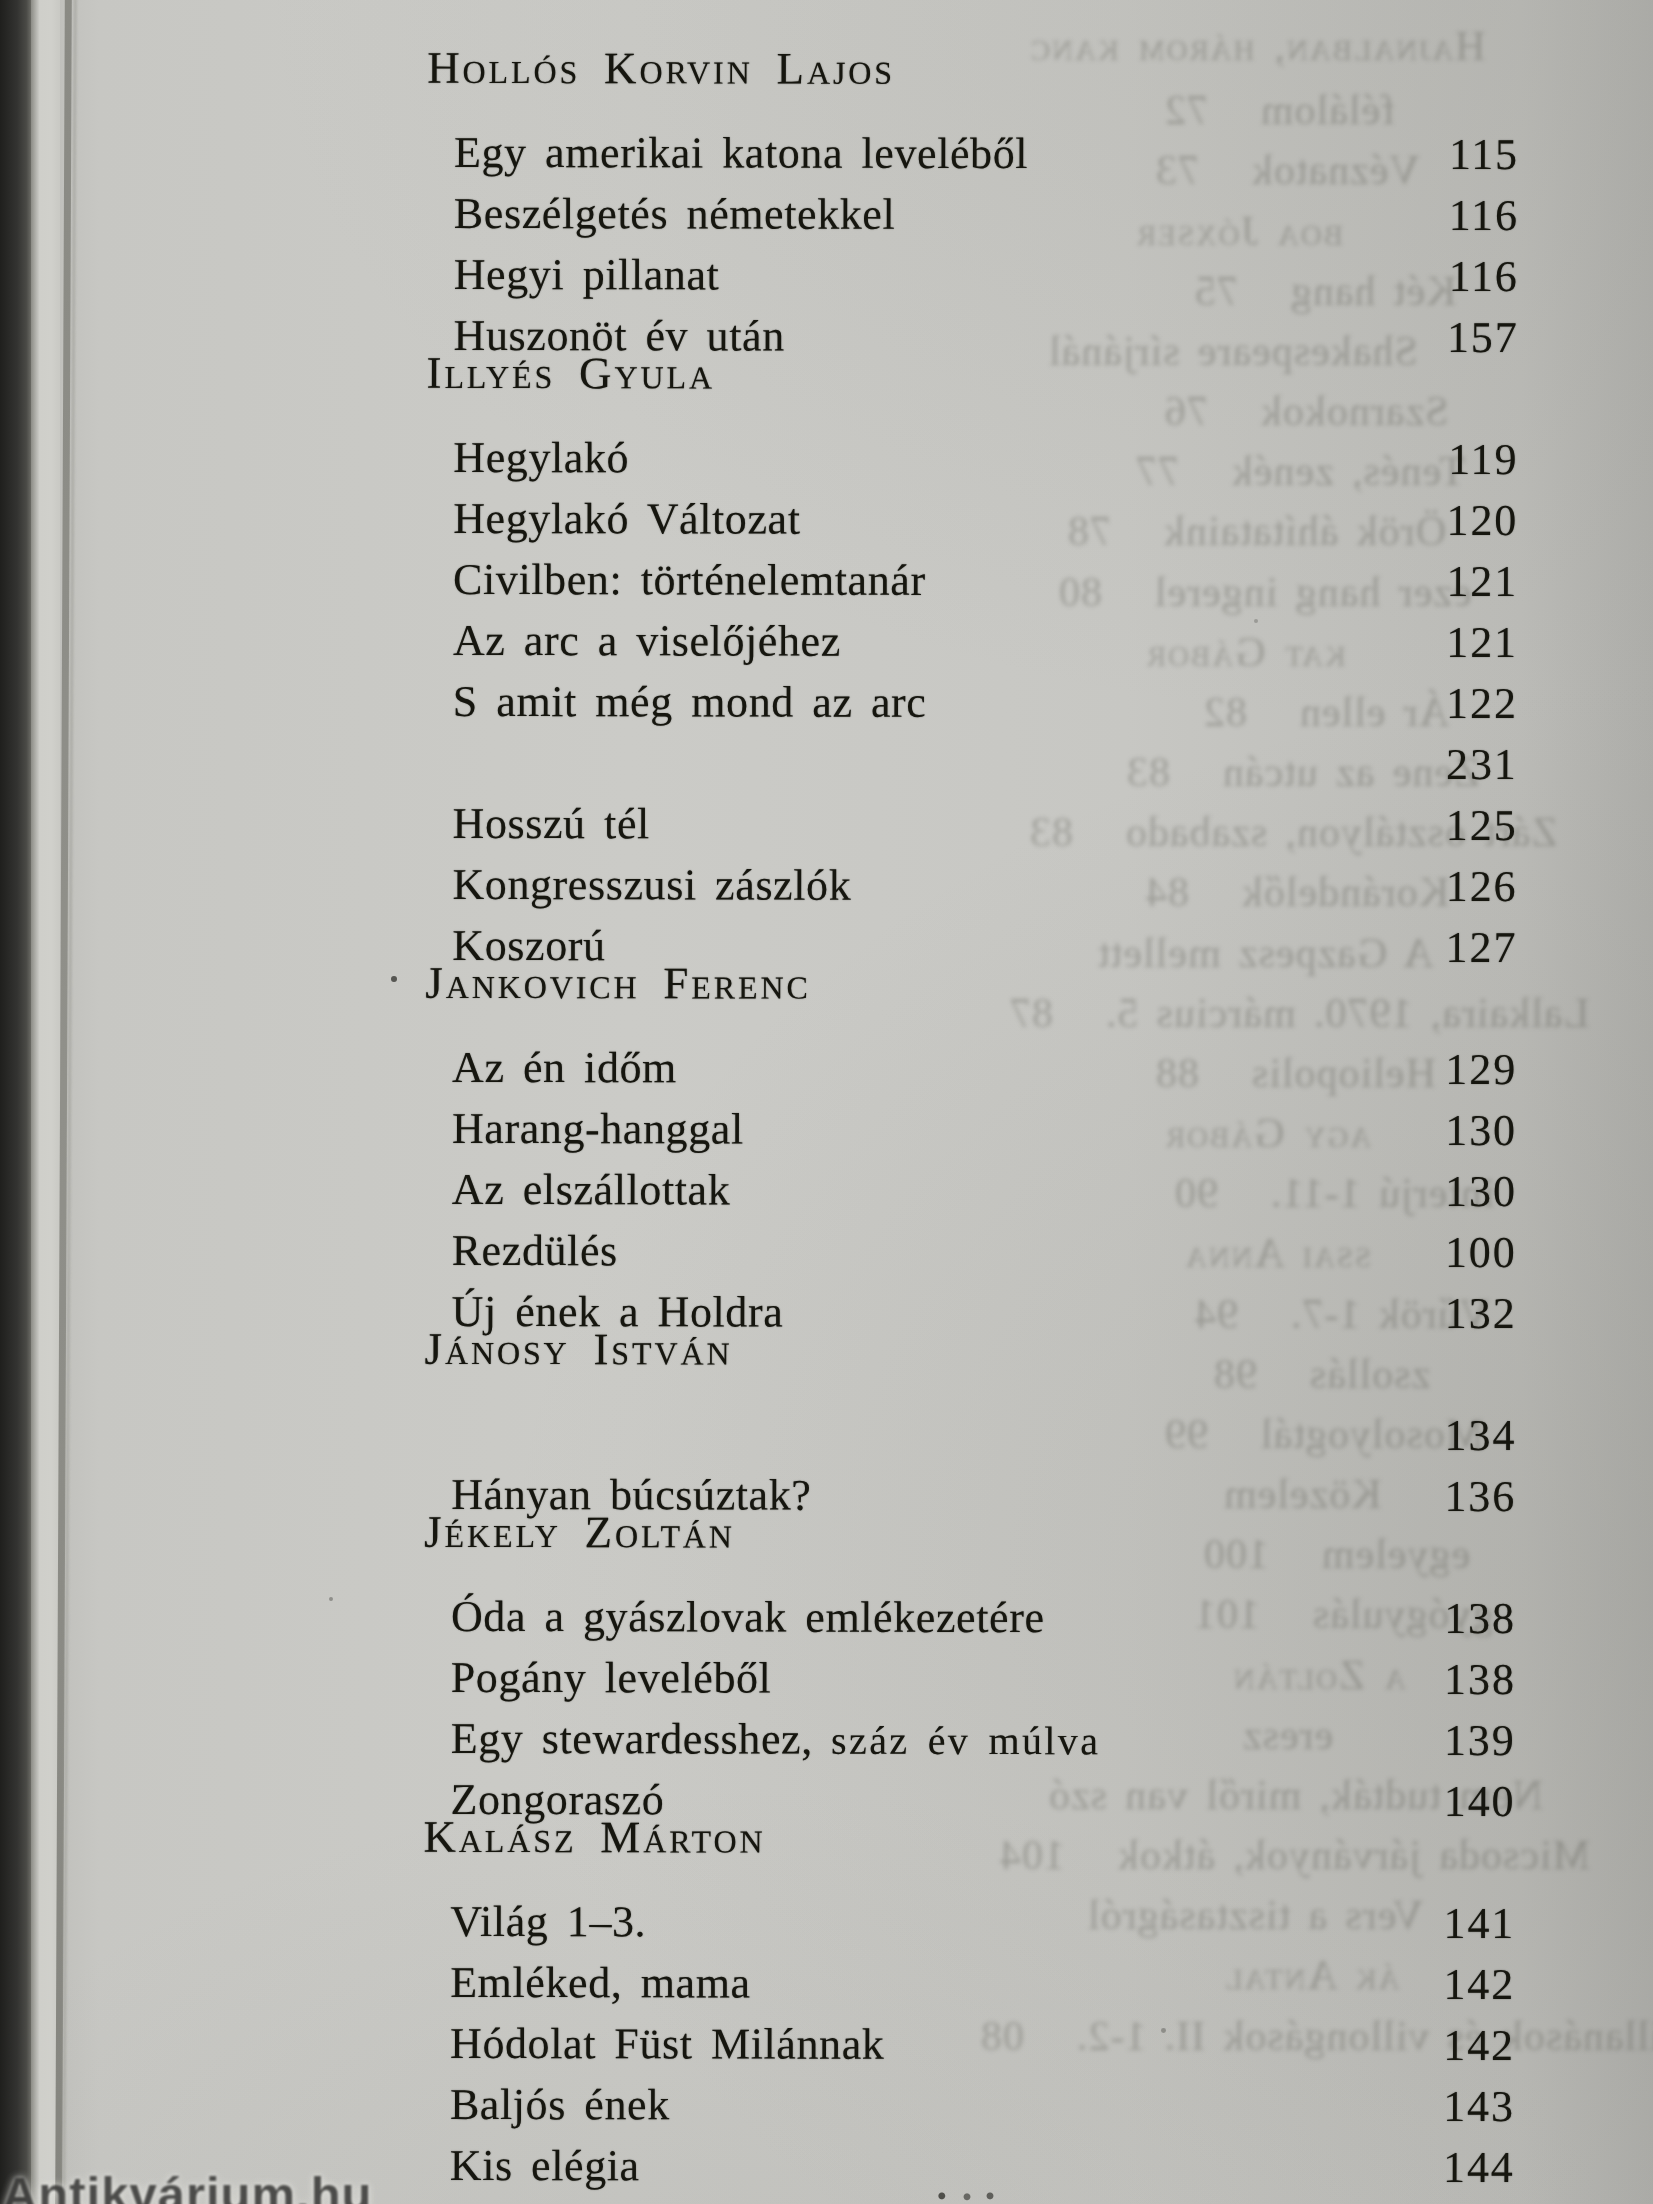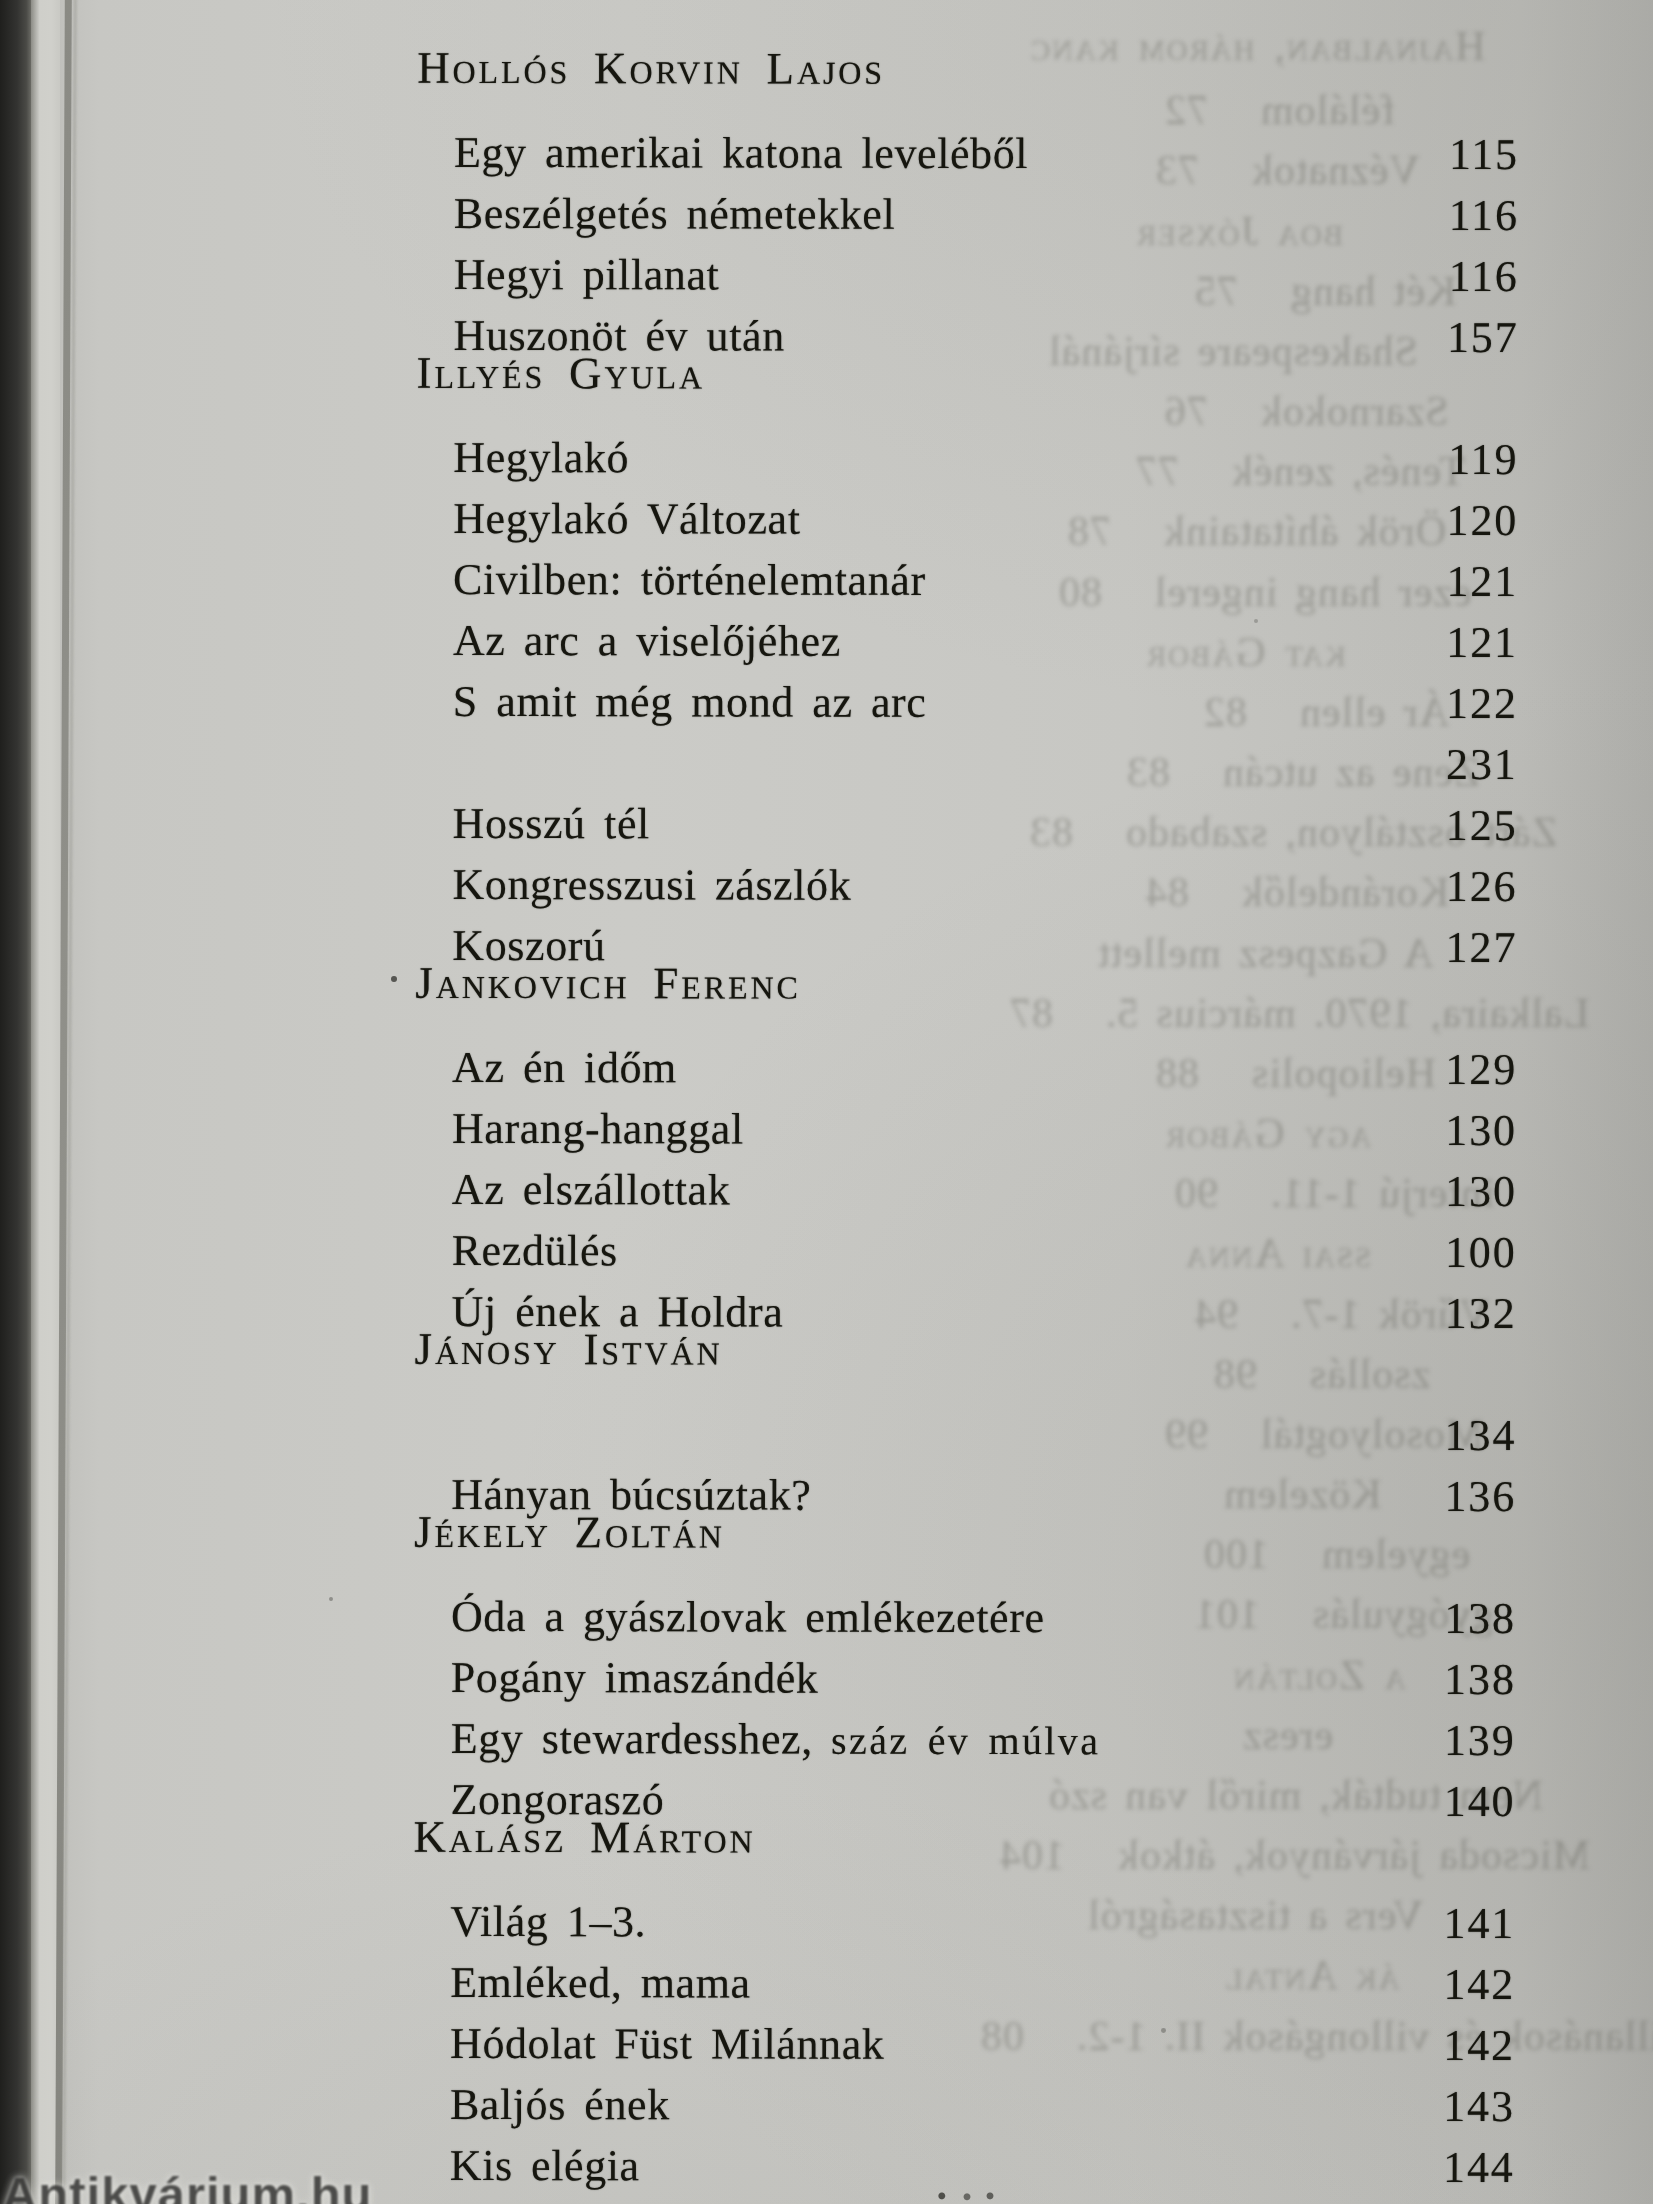--- a/index.html
+++ b/index.html
@@ -32,21 +32,21 @@
     font-size:42px;line-height:47px;color:rgba(98,98,90,.38);
     white-space:pre;letter-spacing:1px;word-spacing:5.8px;}
   .ghost-line.gh{font-variant:small-caps;letter-spacing:1.9px;}
 
   
   .toc{position:absolute;left:415px;top:43px;width:1102px;
     color:#16160f;transform:rotate(0.12deg);}
   .row{display:flex;align-items:baseline;height:61px;}
   .row .author{
     font-variant:small-caps;font-size:45px;letter-spacing:2.9px;word-spacing:9.7px;
-    text-shadow:0 0 1.3px rgba(12,12,6,.6);}
+    text-shadow:0 0 1.3px rgba(12,12,6,.6);margin-left:10px;}
   .row.entry{padding-left:37px;}
   .title-wrap{white-space:pre;}
   .title{font-size:44px;letter-spacing:0.6px;word-spacing:6.8px;
     text-shadow:0 0 1.3px rgba(12,12,6,.55);}
   .title-suffix{font-size:40px;letter-spacing:2.4px;word-spacing:5.8px;white-space:pre;
     text-shadow:0 0 1px rgba(12,12,6,.5);}
   .num{margin-left:auto;font-size:44px;letter-spacing:1.9px;
     text-shadow:0 0 1.3px rgba(12,12,6,.55);margin-top:24px;}
 
   
@@ -274,21 +274,21 @@
     <div class="row header">
       <span class="author">Jékely Zoltán</span>
     </div>
     <div class="entries">
   <div class="row entry">
     <span class="title-wrap"><span class="title">Óda a gyászlovak emlékezetére</span><span class="title-suffix"></span></span>
     <span class="num">138</span>
   </div>
 
   <div class="row entry">
-    <span class="title-wrap"><span class="title">Pogány imaszándék</span><span class="title-suffix"></span></span>
+    <span class="title-wrap"><span class="title">Pogány leveléből</span><span class="title-suffix"></span></span>
     <span class="num">138</span>
   </div>
 
   <div class="row entry">
     <span class="title-wrap"><span class="title">Egy stewardesshez,</span><span class="title-suffix"> száz év múlva</span></span>
     <span class="num">139</span>
   </div>
 
   <div class="row entry">
     <span class="title-wrap"><span class="title">Zongoraszó</span><span class="title-suffix"></span></span>

